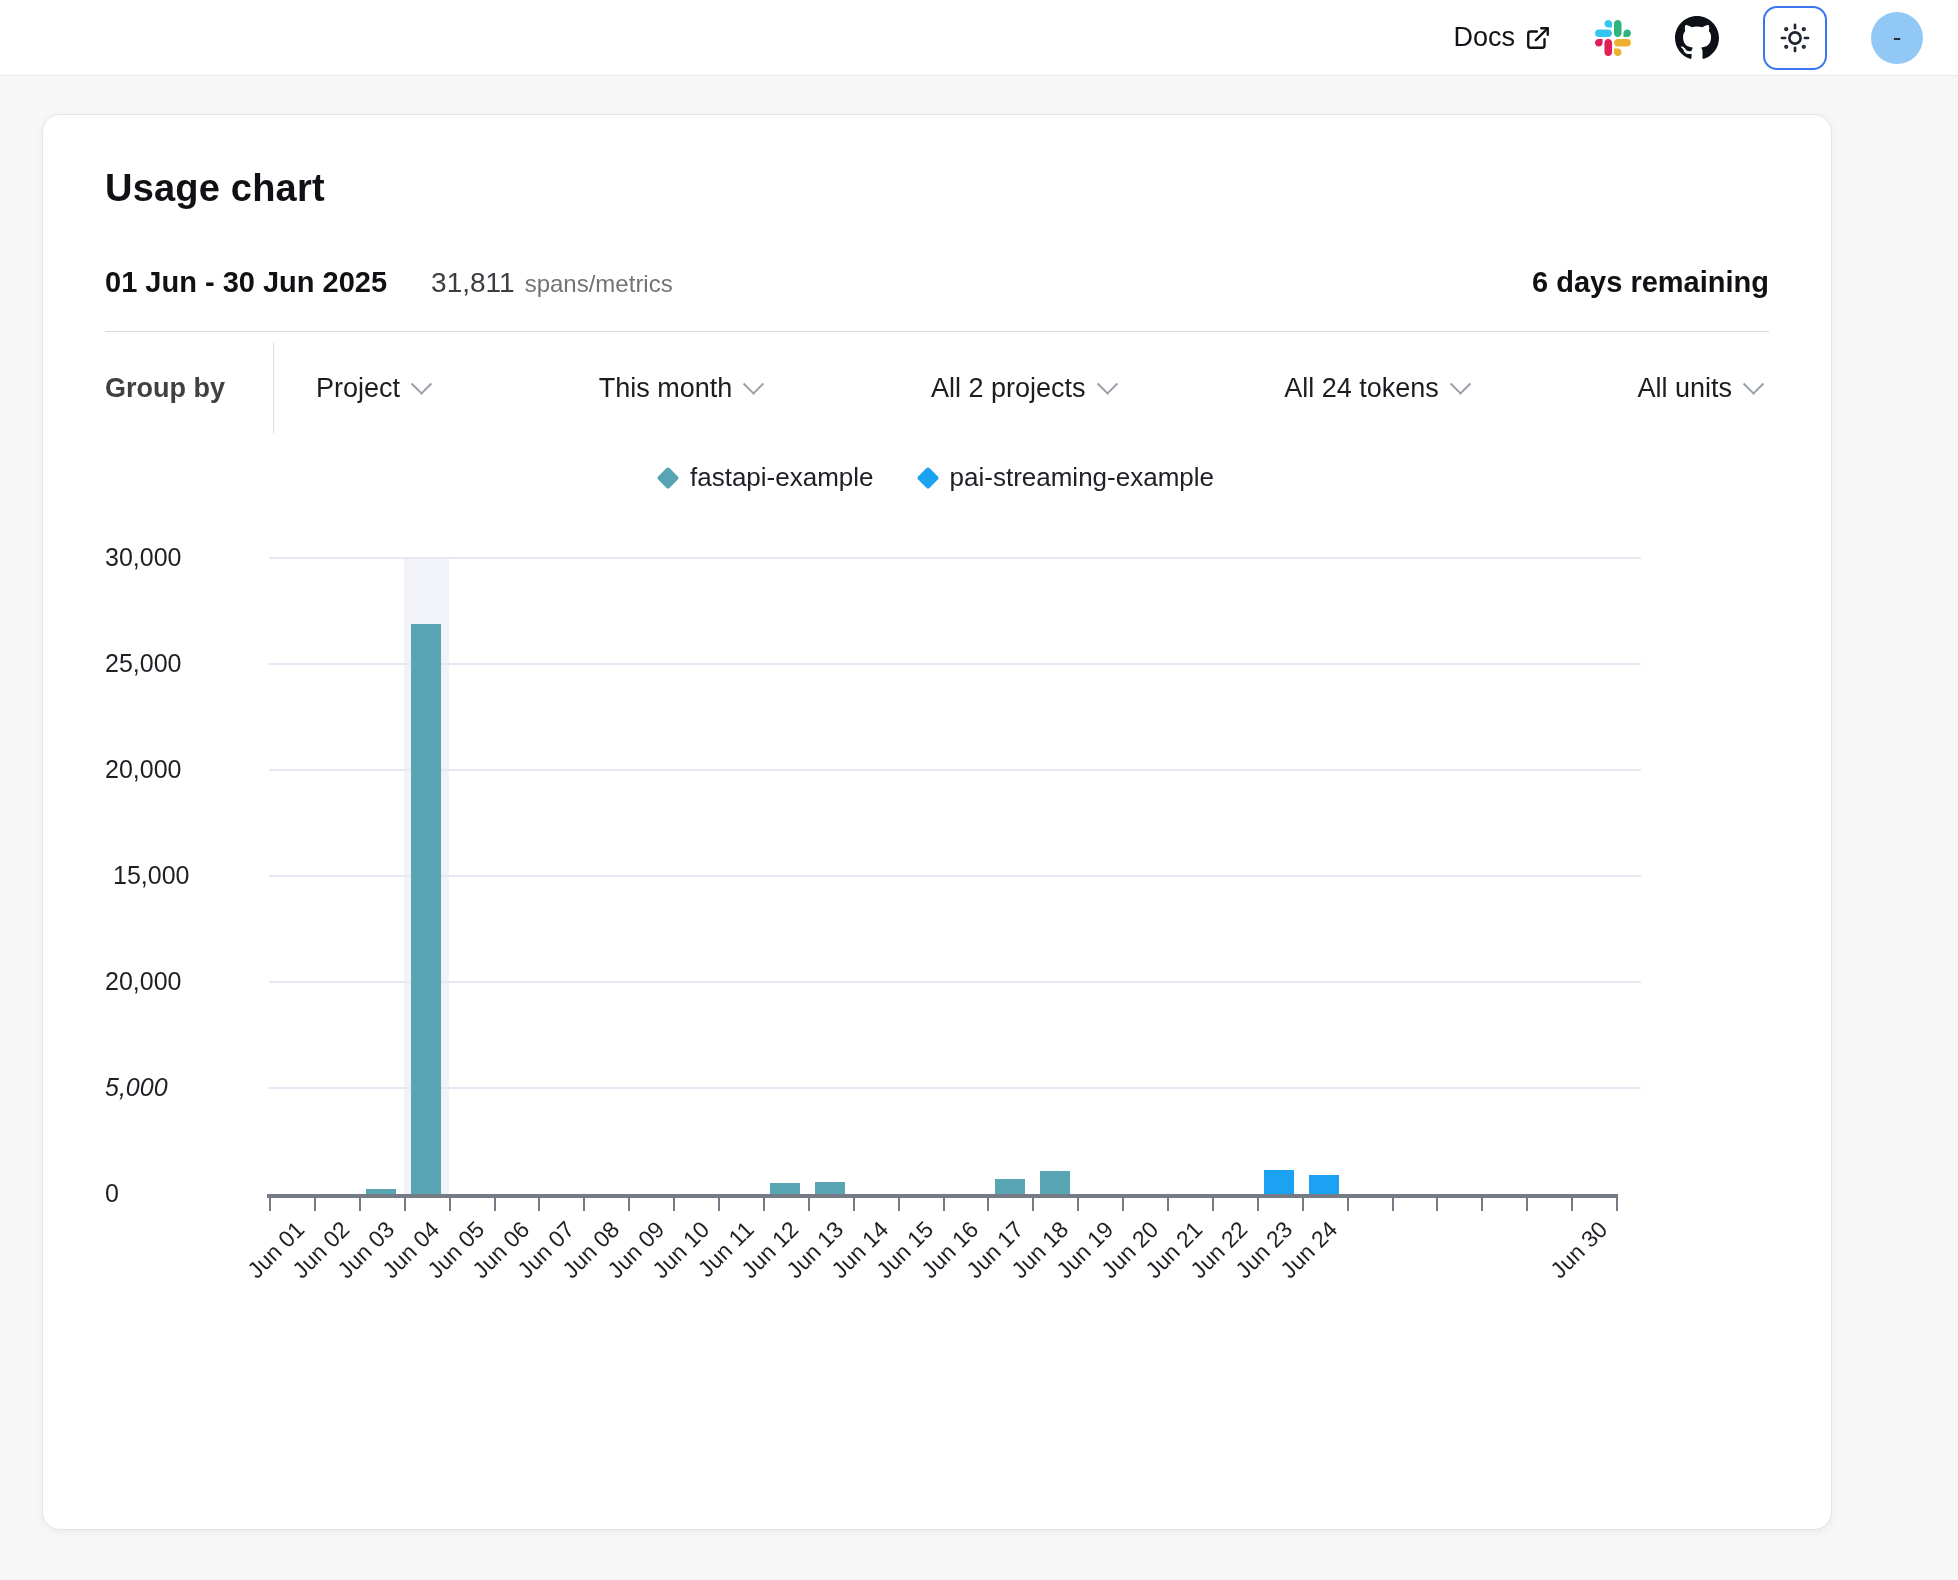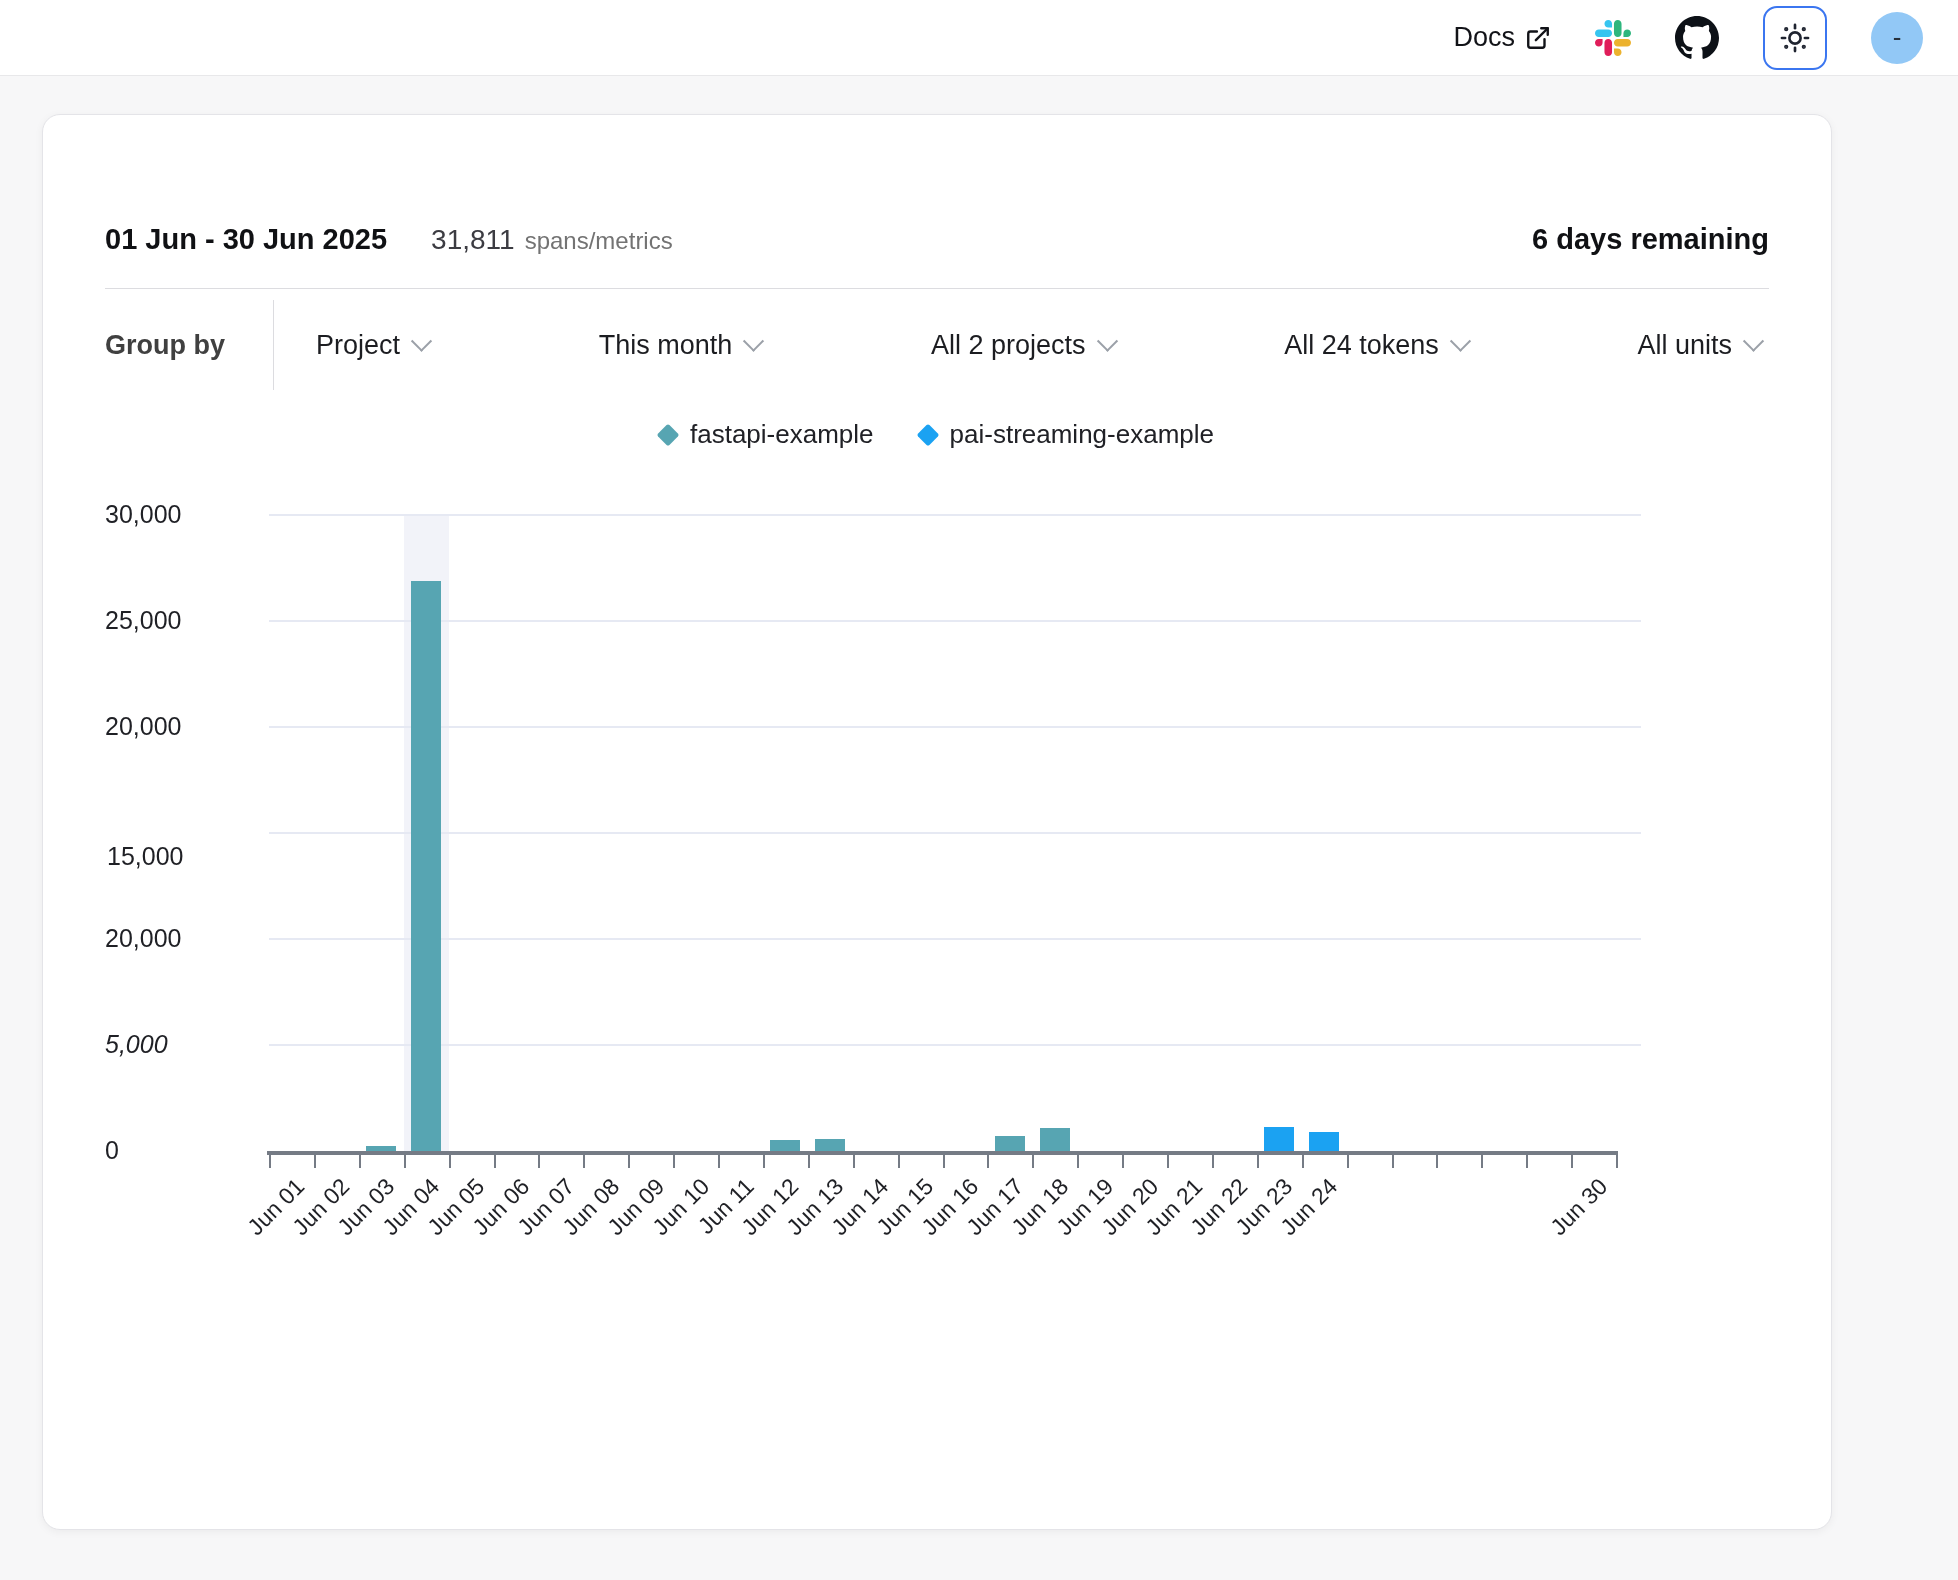--- a/index.html
+++ b/index.html
@@ -108,20 +108,21 @@
           <circle cx="18.6" cy="18.6" r="0.6" fill="#1f2430"></circle>
         </svg>
       </span>
     </button>
     <div class="avatar">-</div>
   </div>
 </header>
 
 <main>
   <section class="card">
+    <h1>Usage chart</h1>
 
     <div class="meta-row">
       <span class="date-range">01 Jun - 30 Jun 2025</span>
       <span class="total">31,811</span>
       <span class="total-unit">spans/metrics</span>
       <span class="remaining">6 days remaining</span>
     </div>
 
     <hr class="rule">
 
@@ -164,21 +165,21 @@
       </div>
 
     <div class="chart" id="chart">
     <div class="hl-band" style="left: 298.7px; top: 55px; width: 44.9px; height: 636px;"></div>
         <div class="ylabel" style="left: 0px; top: 676px;">0</div>
         <div class="gridline" style="left: 164px; top: 584px; width: 1372px;"></div>
         <div class="ylabel" style="left: 0px; top: 570px; font-style: italic;">5,000</div>
         <div class="gridline" style="left: 164px; top: 478px; width: 1372px;"></div>
         <div class="ylabel" style="left: 0px; top: 464px;">20,000</div>
         <div class="gridline" style="left: 164px; top: 372px; width: 1372px;"></div>
-        <div class="ylabel" style="left: 2px; top: 358px; margin-top: 24px;">15,000</div>
+        <div class="ylabel" style="left: 8px; top: 358px;">15,000</div>
         <div class="gridline" style="left: 164px; top: 266px; width: 1372px;"></div>
         <div class="ylabel" style="left: 0px; top: 252px;">20,000</div>
         <div class="gridline" style="left: 164px; top: 160px; width: 1372px;"></div>
         <div class="ylabel" style="left: 0px; top: 146px;">25,000</div>
         <div class="gridline" style="left: 164px; top: 54px; width: 1372px;"></div>
         <div class="ylabel" style="left: 0px; top: 40px;">30,000</div>
         <div class="bar" style="left: 261px; top: 686px; width: 30px; height: 5px; background: rgb(87, 165, 178);"></div>
         <div class="bar" style="left: 306px; top: 121px; width: 30px; height: 570px; background: rgb(87, 165, 178);"></div>
         <div class="bar" style="left: 665px; top: 680px; width: 30px; height: 11px; background: rgb(87, 165, 178);"></div>
         <div class="bar" style="left: 710px; top: 679px; width: 30px; height: 12px; background: rgb(87, 165, 178);"></div>

